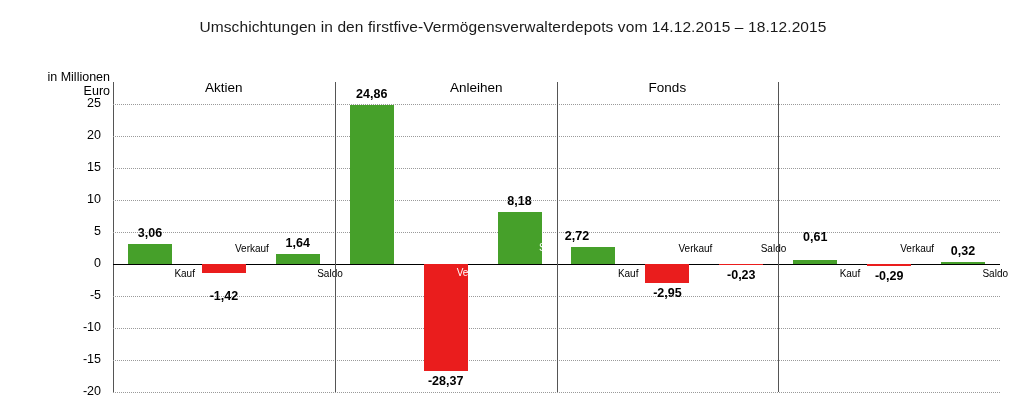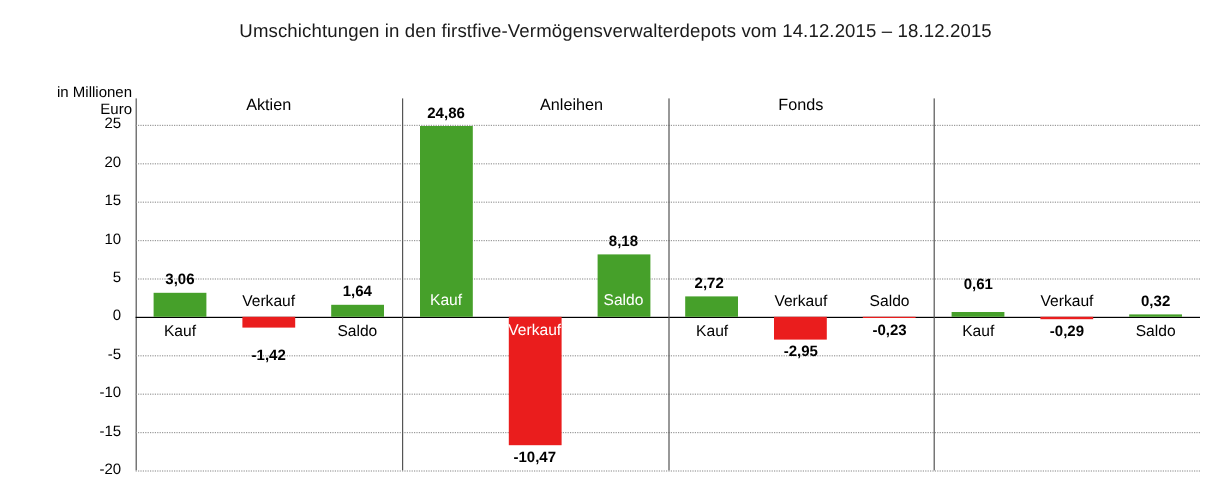--- a/index.html
+++ b/index.html
@@ -38,21 +38,21 @@
   .grouplabel{
     position:absolute;top:-24px;font-size:13.5px;text-align:center;color:#000;
   }
   .bar{position:absolute;}
   .bar.pos{background:#46a02a;}
   .bar.neg{background:#ea1d1d;}
   .barval{
     position:absolute;font-size:12.5px;font-weight:bold;text-align:center;color:#000;
   }
   .barname{
-    position:absolute;font-size:13px;text-align:center;color:#000;
+    position:absolute;font-size:10px;text-align:right;color:#000;
   }
   .barname.inside{color:#ffffff;}
 </style>
 </head>
 <body>
 
 <div id="title">Umschichtungen in den firstfive-Vermögensverwalterdepots vom 14.12.2015 – 18.12.2015</div>
 
 <div id="unit">
   <div>in Millionen</div>
@@ -90,29 +90,29 @@
     <div class="barname" style="left: 65.875px; width: 90px; top: 139px;">Verkauf</div>
     <div class="bar pos" style="left: 162.792px; top: 149.504px; width: 44px; height: 10.496px;"></div>
     <div class="barval" style="left: 139.792px; width: 90px; top: 131.504px;">1,64</div>
     <div class="barname" style="left: 139.792px; width: 90px; top: 164px;">Saldo</div>
     <div class="sep" style="left: 221.75px;"></div>
     <div class="grouplabel" style="left: 221.75px; width: 195px; padding-left: 44px;">Anleihen</div>
     <div class="bar pos" style="left: 236.708px; top: 0.896px; width: 44px; height: 159.104px;"></div>
     <div class="barval" style="left: 213.708px; width: 90px; top: -17.104px;">24,86</div>
     <div class="barname inside" style="left: 213.708px; width: 90px; top: 138px;">Kauf</div>
     <div class="bar neg" style="left: 310.625px; top: 160px; width: 44px; height: 106.752px;"></div>
-    <div class="barval" style="left: 287.625px; width: 90px; top: 269.752px;">-10,47</div>
+    <div class="barval" style="left: 287.625px; width: 90px; top: 269.752px;">-28,37</div>
     <div class="barname inside" style="left: 287.625px; width: 90px; top: 163px;">Verkauf</div>
     <div class="bar pos" style="left: 384.542px; top: 107.648px; width: 44px; height: 52.352px;"></div>
     <div class="barval" style="left: 361.542px; width: 90px; top: 89.648px;">8,18</div>
     <div class="barname inside" style="left: 361.542px; width: 90px; top: 138px;">Saldo</div>
     <div class="sep" style="left: 443.5px;"></div>
     <div class="grouplabel" style="left: 443.5px; width: 221.75px;">Fonds</div>
     <div class="bar pos" style="left: 458.458px; top: 142.592px; width: 44px; height: 17.408px;"></div>
-    <div class="barval" style="left: 433px; width: 90px; top: 124.592px;">2,72</div>
+    <div class="barval" style="left: 419px; width: 90px; top: 124.592px;">2,72</div>
     <div class="barname" style="left: 435.458px; width: 90px; top: 164px;">Kauf</div>
     <div class="bar neg" style="left: 532.375px; top: 160px; width: 44px; height: 18.88px;"></div>
     <div class="barval" style="left: 509.375px; width: 90px; top: 181.88px;">-2,95</div>
     <div class="barname" style="left: 509.375px; width: 90px; top: 139px;">Verkauf</div>
     <div class="bar neg" style="left: 606.292px; top: 160px; width: 44px; height: 1.472px;"></div>
     <div class="barval" style="left: 583.292px; width: 90px; top: 164.472px;">-0,23</div>
     <div class="barname" style="left: 583.292px; width: 90px; top: 139px;">Saldo</div>
     <div class="sep" style="left: 665.25px;"></div>
     <div class="bar pos" style="left: 680.208px; top: 156.096px; width: 44px; height: 3.904px;"></div>
     <div class="barval" style="left: 657.208px; width: 90px; top: 126px;">0,61</div>

